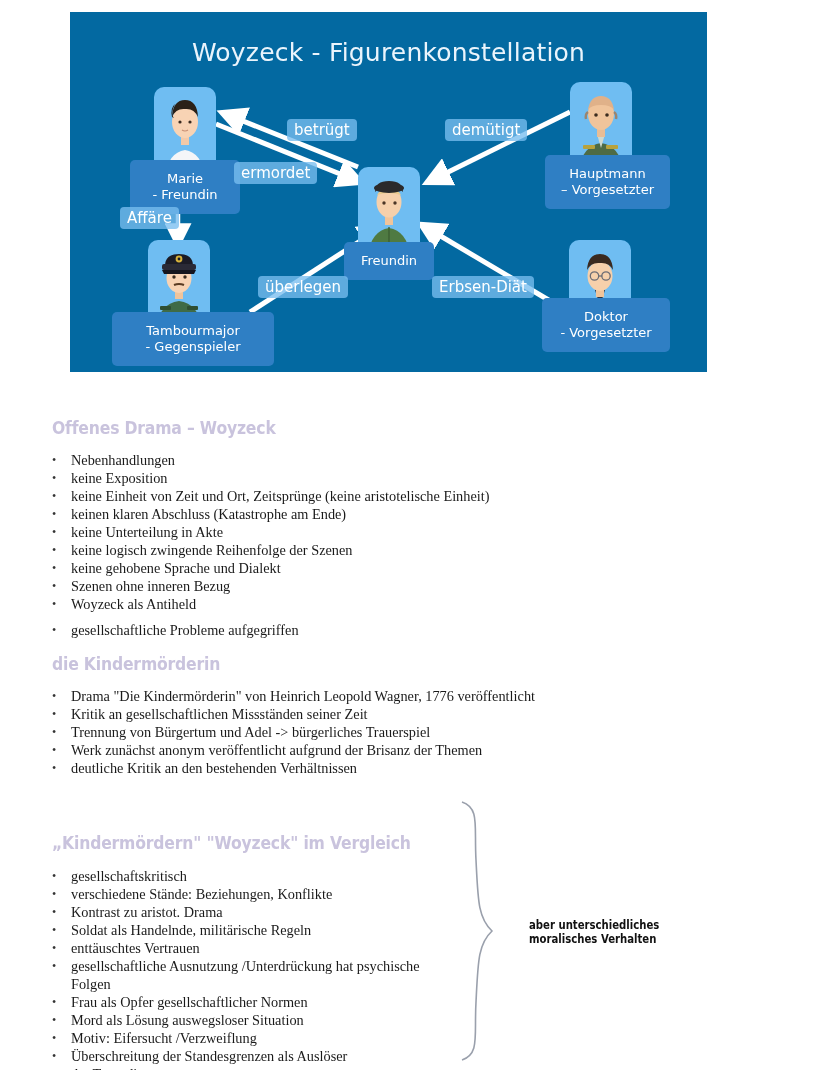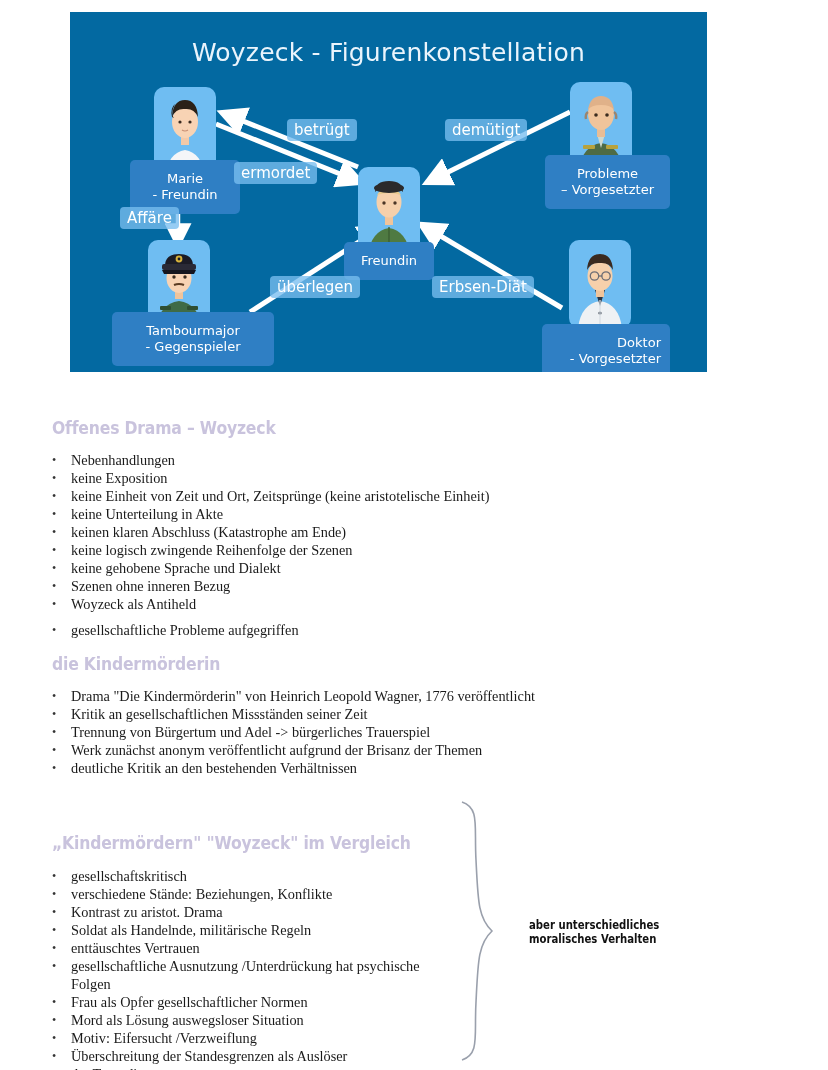--- a/index.html
+++ b/index.html
@@ -167,21 +167,21 @@
       <ellipse cx="31" cy="32" rx="13" ry="16" fill="#f0c49b"></ellipse>
       <path d="M18 28 q2 -14 13 -14 q11 0 13 14 q-3 -5 -13 -5 q-10 0 -13 5 z" fill="#e0b189"></path>
       <path d="M18 30 q-3 2 -2 7 M44 30 q3 2 2 7" stroke="#9a8570" stroke-width="2.4" fill="none"></path>
       <circle cx="26" cy="33" r="1.8" fill="#3b2b1e"></circle>
       <circle cx="37" cy="33" r="1.8" fill="#3b2b1e"></circle>
       <rect x="13" y="63" width="12" height="4" rx="1" fill="#b8a23c"></rect>
       <rect x="36" y="63" width="12" height="4" rx="1" fill="#b8a23c"></rect>
     </svg>
   </div>
   <div class="namebox" style="left:475px; top:143px; width:125px;">
-    <span>Probleme</span>
+    <span>Hauptmann</span>
     <span class="sub">– Vorgesetzter</span>
   </div>
 
   <div class="fig" style="left:288px; top:155px;">
     <svg class="person" viewBox="0 0 62 88">
       <path d="M10 88 q3 -24 21 -27 q18 3 21 27 z" fill="#4f7a42"></path>
       <rect x="27" y="48" width="8" height="10" fill="#f0c49b"></rect>
       <ellipse cx="31" cy="35" rx="12.5" ry="15.5" fill="#f6d0ab"></ellipse>
       <path d="M19 28 q2 -5 12 -5 q10 0 12 5 q-6 -2 -12 -2 q-6 0 -12 2 z" fill="#e8c98c"></path>
       <path d="M17 25 q0 -11 14 -11 q14 0 14 11 q-3 -4 -14 -4 q-11 0 -14 4 z" fill="#2b2a2b"></path>
@@ -224,40 +224,40 @@
       <rect x="27" y="48" width="8" height="9" fill="#f0c49b"></rect>
       <ellipse cx="31" cy="36" rx="12.5" ry="15" fill="#f6d0ab"></ellipse>
       <path d="M18 30 q1 -16 13 -16 q12 0 13 16 q-4 -8 -13 -7 q-9 -1 -13 7 z" fill="#3a2a20"></path>
       <circle cx="25.5" cy="36" r="4.2" fill="none" stroke="#6c6c74" stroke-width="1.3"></circle>
       <circle cx="37" cy="36" r="4.2" fill="none" stroke="#6c6c74" stroke-width="1.3"></circle>
       <path d="M29.7 36 h3.6" stroke="#6c6c74" stroke-width="1.3"></path>
       <circle cx="31" cy="73" r="1.6" fill="#2c3442"></circle>
       <path d="M31 60 v26" stroke="#d7dde3" stroke-width="1.3"></path>
     </svg>
   </div>
-  <div class="namebox" style="left:472px; top:312px; width:128px;text-align:right;">
+  <div class="namebox" style="left:472px; top:286px; width:128px;">
     <span>Doktor</span>
     <span class="sub">- Vorgesetzter</span>
   </div>
 
   <div class="edgelabel" style="left:217px; top:107px;">betrügt</div>
   <div class="edgelabel" style="left:164px; top:150px;">ermordet</div>
   <div class="edgelabel" style="left:375px; top:107px;">demütigt</div>
   <div class="edgelabel" style="left:50px; top:195px;">Affäre</div>
-  <div class="edgelabel" style="left:200px; top:264px;">überlegen</div>
+  <div class="edgelabel" style="left:188px; top:264px;">überlegen</div>
   <div class="edgelabel" style="left:362px; top:264px;">Erbsen-Diät</div>
 </div>
 
 <div class="section-title" style="left:52px; top:418px;">Offenes Drama – Woyzeck</div>
 <div class="bullets" style="left:46px; top:452px; width:620px;">
   <div class="bullet">Nebenhandlungen</div>
   <div class="bullet">keine Exposition</div>
   <div class="bullet">keine Einheit von Zeit und Ort, Zeitsprünge (keine aristotelische Einheit)</div>
+  <div class="bullet">keinen klaren Abschluss (Katastrophe am Ende)</div>
   <div class="bullet">keine Unterteilung in Akte</div>
-  <div class="bullet">keinen klaren Abschluss (Katastrophe am Ende)</div>
   <div class="bullet">keine logisch zwingende Reihenfolge der Szenen</div>
   <div class="bullet">keine gehobene Sprache und Dialekt</div>
   <div class="bullet">Szenen ohne inneren Bezug</div>
   <div class="bullet">Woyzeck als Antiheld</div>
   <div class="bullet gap">gesellschaftliche Probleme aufgegriffen</div>
 </div>
 
 <div class="section-title" style="left:52px; top:654px;">die Kindermörderin</div>
 <div class="bullets" style="left:46px; top:688px; width:640px;">
   <div class="bullet">Drama "Die Kindermörderin" von Heinrich Leopold Wagner, 1776 veröffentlicht</div>

